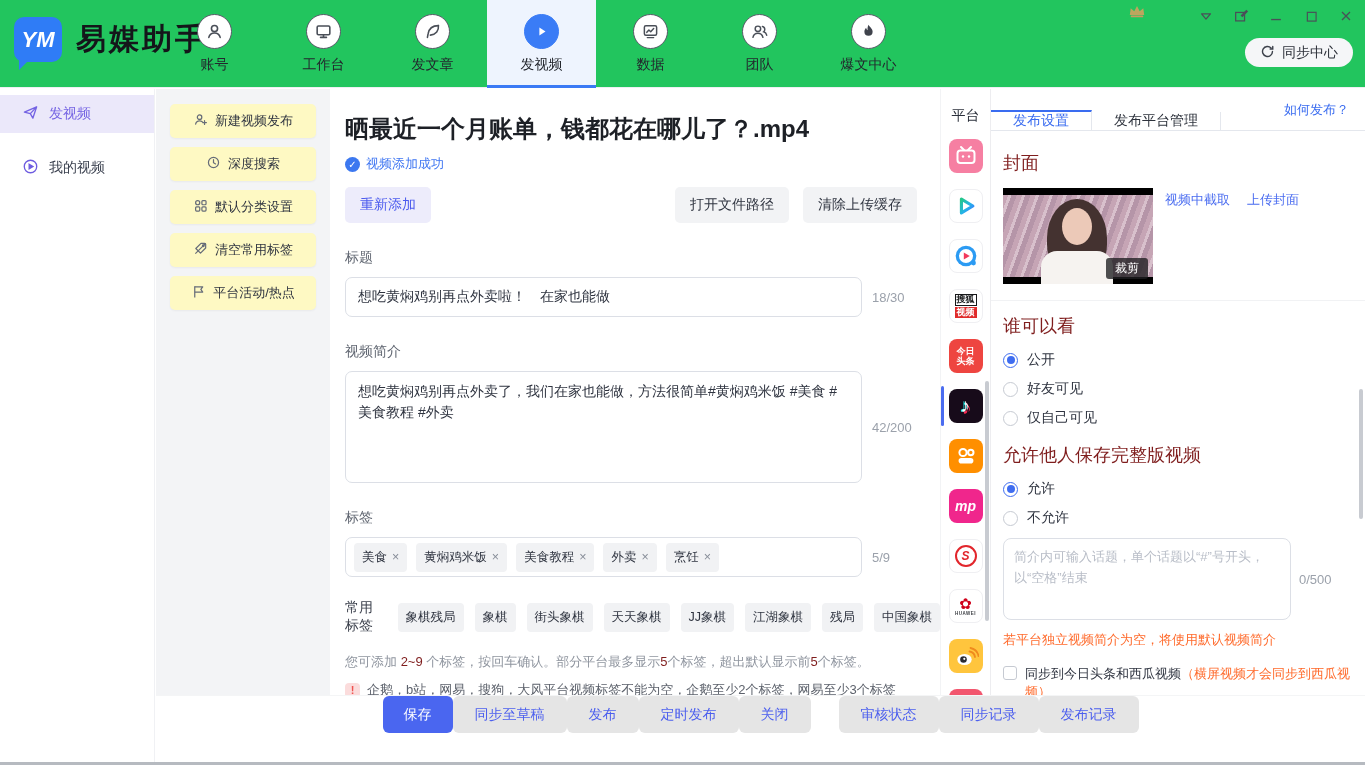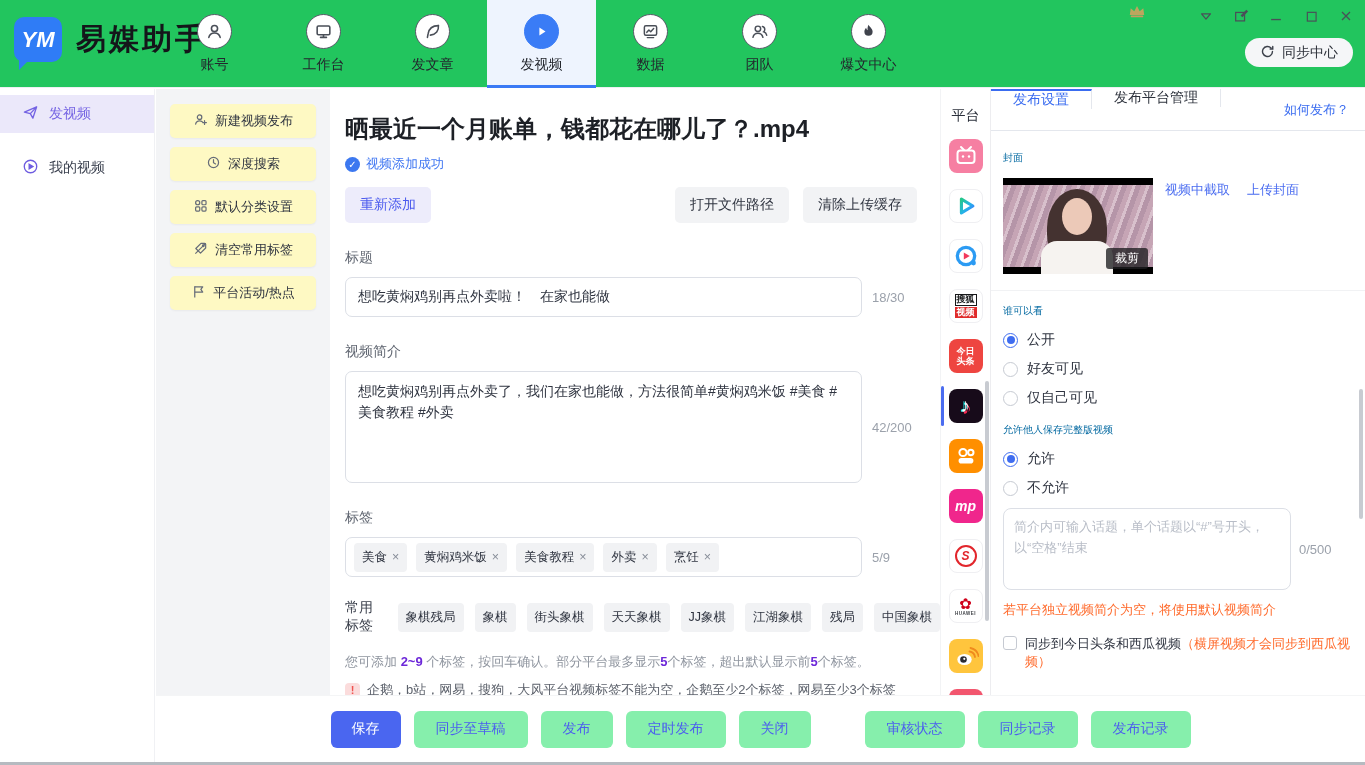--- a/index.html
+++ b/index.html
@@ -60,21 +60,21 @@
   .desc-ta{width:517px;height:112px;border:1px solid #dcdfe6;border-radius:7px;padding:9px 12px;font-size:14px;
     color:#2f3440;resize:none;font-family:inherit;line-height:1.5;outline:none}
   .tags-box{width:517px;height:40px;border:1px solid #dcdfe6;border-radius:7px;display:flex;align-items:center;
     gap:9px;padding:0 8px;background:#fff}
   .chip{background:#f1f2f4;border-radius:4px;padding:6px 8px;font-size:12.5px;color:#2f3440;display:flex;gap:5px;
     align-items:center;white-space:nowrap}
   .chip-x{color:#878d98;cursor:pointer}
   .common-row{display:flex;align-items:center;gap:11px;margin-top:22px;font-size:14px;color:#3a3f4b}
   .common-row .chip{cursor:pointer;padding:6px 8px}
   .hint{margin-top:18px;font-size:13px;color:#8f959f}
-  .hint b{color:#6d28d9;font-weight:700}
+  .hint b{color:#7f1d1d;font-weight:400}
   .warn-row{margin-top:10px;display:flex;align-items:center;gap:7px;font-size:13px;color:#5d626c}
   .warn-ic{width:15px;height:15px;border-radius:4px;background:#fbdcdc;color:#ef5350;font-weight:700;font-size:11px;
     display:flex;align-items:center;justify-content:center;flex:none}
 
   
   .pf-strip{position:absolute;left:940px;top:89px;width:50px;height:606px;background:#fff;border-left:1px solid #f2f3f5;overflow:hidden}
   .pf-label{font-size:14px;color:#2b303b;text-align:center;margin-top:18px}
   .pf-list{margin-top:14px;display:flex;flex-direction:column;align-items:center;gap:16px}
   .pf{width:34px;height:34px;border-radius:8px;position:relative;cursor:pointer;flex:none;display:flex;
     align-items:center;justify-content:center;overflow:hidden}
@@ -96,27 +96,27 @@
   .sina-s{color:#e2262c;font-size:12px;font-weight:700;font-style:italic}
   .pf-hw{flex-direction:column;gap:0}
   .hw-flower{color:#d0021b;font-size:15px;line-height:1}
   .hw-txt{color:#3a3d42;font-size:4.5px;letter-spacing:.5px;font-weight:700}
   .pf-weibo{background:#ffc53d}
   .pf-partial{width:34px;height:14px;border-radius:8px 8px 0 0;background:#f2566e;flex:none}
   .pf-scroll{position:absolute;right:1px;top:292px;width:4px;height:240px;background:#c8cbd1;border-radius:2px;cursor:pointer}
 
   
   .settings{position:absolute;left:990px;top:89px;width:375px;height:606px;background:#fff;border-left:1px solid #ededf0}
-  .tabs{height:42px;border-bottom:1px solid #e4e7ed;display:flex;align-items:flex-start}
+  .tabs{height:42px;border-bottom:1px solid #e4e7ed;display:flex;align-items:flex-end}
   .tab{padding:0 22px;display:flex;align-items:center;font-size:14px;color:#2e333d;cursor:pointer;
     border-right:1px solid #e4e7ed}
   .tab.active{color:#3a6cf0;border-top:2px solid #3a6cf0;font-weight:500}
   .help-link{margin-left:auto;margin-right:16px;align-self:center;font-size:13px;color:#3a6cf0;cursor:pointer}
   .set-body{padding:20px 12px 0;position:relative}
-  .sec-label{font-size:10px;color:#0369a1;margin-bottom:13px}
+  .sec-label{font-size:18px;color:#7f1d1d;margin-bottom:13px}
   .cover-row{display:flex;gap:12px}
   .thumb{width:150px;height:96px;background:#000;position:relative;overflow:hidden;cursor:pointer;flex:none}
   .thumb-inner{position:absolute;left:0;right:0;top:7px;bottom:7px;
     background:repeating-linear-gradient(110deg,#c6a5b5 0 5px,#d8c0cc 5px 8px,#b595a8 8px 13px)}
   .hair{position:absolute;left:44px;top:4px;width:60px;height:78px;background:#443230;border-radius:50% 50% 42% 42%}
   .face{position:absolute;left:59px;top:13px;width:30px;height:37px;background:#ecc9b8;border-radius:50%}
   .shirt{position:absolute;left:38px;bottom:-8px;width:72px;height:34px;background:#f6f3f0;border-radius:16px 16px 0 0}
   .crop-badge{position:absolute;right:5px;bottom:5px;background:rgba(30,30,32,.78);color:#fff;font-size:12px;
     padding:2px 9px;border-radius:3px;cursor:pointer}
   .cover-links{display:flex;flex-direction:row;gap:17px;padding-top:3px}
@@ -130,23 +130,23 @@
   .indep-ta{width:288px;height:82px;border:1px solid #dcdfe6;border-radius:8px;padding:8px 10px;font-size:13px;
     color:#2f3440;resize:none;font-family:inherit;line-height:1.6;outline:none}
   .indep-ta::placeholder{color:#b8bdc7}
   .orange-note{margin-top:11px;font-size:13px;color:#ff6a2b}
   .checkbox-row{margin-top:16px;display:flex;align-items:flex-start;gap:8px;font-size:13px;color:#2f3440;line-height:1.4}
   .cbx{width:14px;height:14px;border:1px solid #c6cad2;border-radius:3px;background:#fff;flex:none;margin-top:1px;cursor:pointer}
   .cbx-note{color:#ff6a2b}
   .set-scroll{position:absolute;right:2px;top:300px;width:4px;height:130px;background:#c8cbd1;border-radius:2px;cursor:pointer}
 
   
-  .footer{position:absolute;left:156px;right:0;top:695px;height:67px;background:#fff;display:flex;align-items:center;
-    justify-content:center;gap:13px;border-top:1px solid #f4f5f6}
-  .fbtn{height:37px;padding:0 22px;border-radius:6px;background:#86efac;color:#4c5fee;font-size:14px;display:flex;
+  .footer{position:absolute;left:156px;right:0;top:695px;height:67px;background:#fff;display:flex;
+    justify-content:center;border-top:1px solid #f4f5f6}
+  .fbtn{height:37px;padding:0 22px;border-radius:6px;background:#e5e5e5;color:#4c5fee;font-size:14px;display:flex;
     align-items:center;cursor:pointer}
   .fbtn.primary{background:#4a66f0;color:#fff;padding:0 21px}
   .fgap{width:28px}
   .bottom-edge{position:absolute;left:0;right:0;bottom:0;height:3px;background:#b6bac0}
 </style>
 </head>
 <body>
 
 <div class="app">
 

